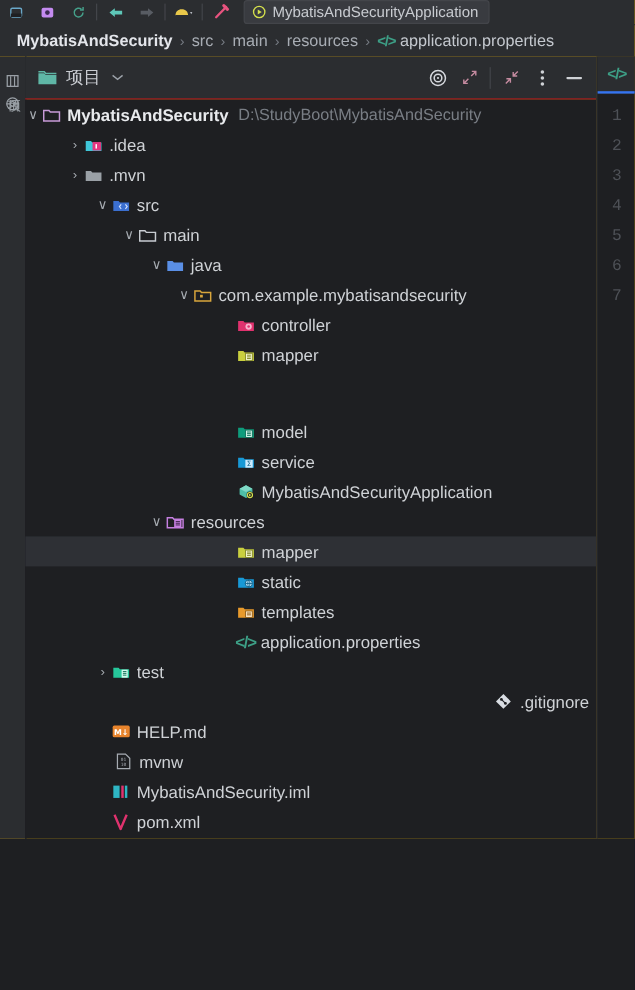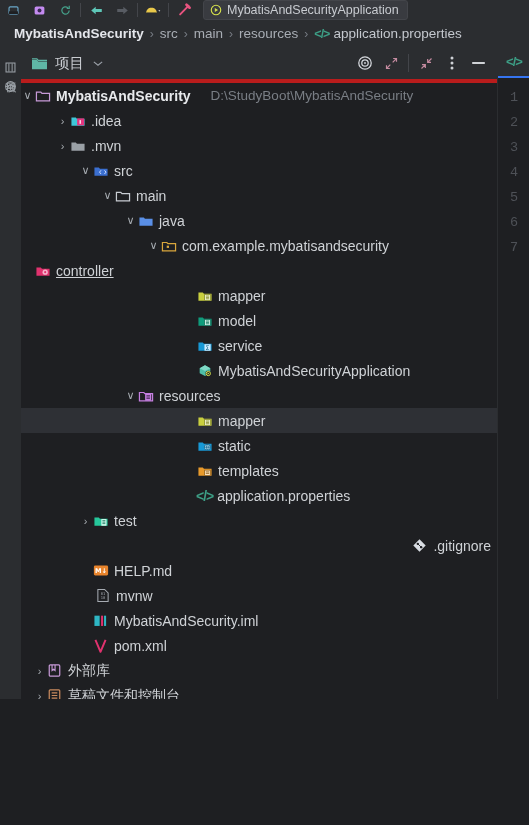--- a/index.html
+++ b/index.html
@@ -53,21 +53,21 @@
   .strip-ico{
     width:13px;height:13px;margin:6px auto 0 auto;display:block;
     color:#9aa0a6;
   }
   .strip-bot{position:absolute;bottom:6px;left:0;width:21px;}
 
   
   .panel-head{
     position:absolute;left:21px;top:47px;width:476px;height:36px;
     background:#2b2d30;display:flex;align-items:center;box-sizing:border-box;
-    padding:0 6px 0 10px;border-bottom:4px solid #b91c1c;
+    padding:0 6px 0 10px;border-bottom:1px solid #b91c1c;
   }
   .ph-title{font-size:14.5px;color:#c9ccd1;margin-left:7px;}
   .ph-chev{margin-left:9px;color:#9ba1a8;font-size:10px;}
   .ph-spacer{flex:1;}
   .ph-btn{width:26px;height:26px;display:flex;align-items:center;justify-content:center;}
   .ph-sep{width:1px;height:18px;background:#43454a;margin:0 4px;}
 
   
   .tree{
     position:absolute;left:21px;top:83px;width:476px;height:742px;
@@ -79,21 +79,21 @@
   }
   .row.sel{background:#2e3035;}
   .arrow{
     width:13px;height:25px;display:flex;align-items:center;justify-content:center;
     color:#a7acb2;font-size:11px;flex:none;
   }
   .arrow.none{visibility:hidden;}
   .ico{width:17px;height:25px;display:flex;align-items:center;justify-content:center;flex:none;margin-right:5px;}
   .lbl{color:#cfd2d6;}
   .lbl.bold{font-weight:bold;color:#e8eaed;}
-  .sub{color:#797e85;margin-left:20px;font-size:13.5px;}
+  .sub{color:#797e85;margin-left:8px;font-size:13.5px;}
   .lbl.codeico{color:#3d9f86;font-weight:bold;letter-spacing:-1px;margin-right:4px;}
 
   
   .editor{
     position:absolute;left:497px;top:47px;width:32px;height:778px;
     background:#1e1f22;border-left:1px solid #2b2d30;
   }
   .ed-tab{
     height:31px;background:#2b2d30;display:flex;align-items:center;
     justify-content:center;color:#3d9f86;font-weight:bold;font-size:13px;
@@ -327,21 +327,21 @@
       <span class="arrow">∨</span>
       <span class="ico">
         <svg width="16" height="14" viewBox="0 0 18 16">
             <path d="M1.5 4h5l1.3 1.4h8.7v8.1h-15z" fill="none" stroke="#d9a63c" stroke-width="1.4"></path>
             <rect x="6.4" y="7.6" width="2.6" height="2.6" fill="#d9a63c"></rect>
           </svg>
       </span>
       <span class="lbl">com.example.mybatisandsecurity</span>
     </div>
 
-    <div class="row" style="text-decoration:underline;">
+    <div class="row" style="padding-left:162px;">
       <span class="arrow none">›</span>
       <span class="ico">
         <svg width="16" height="14" viewBox="0 0 18 16">
             <path d="M1.5 4h5l1.3 1.4h8.7v8.1h-15z" fill="#e0326e"></path>
             <circle cx="11.5" cy="9.3" r="3" fill="#f7b4cd"></circle>
             <circle cx="11.5" cy="9.3" r="1.2" fill="#e0326e"></circle>
           </svg>
       </span>
       <span class="lbl">controller</span>
     </div>
@@ -351,21 +351,21 @@
       <span class="ico">
         <svg width="16" height="14" viewBox="0 0 18 16">
             <path d="M1.5 4h5l1.3 1.4h8.7v8.1h-15z" fill="#c9cf3f"></path>
             <rect x="8.6" y="6.2" width="6.4" height="7" fill="#f2f5cf" stroke="#7d8222" stroke-width="0.8"></rect>
             <path d="M10 8h3.6M10 9.6h3.6M10 11.2h3.6" stroke="#7d8222" stroke-width="0.9"></path>
           </svg>
       </span>
       <span class="lbl">mapper</span>
     </div>
 
-    <div class="row" style="padding-left:162px;">
+    <div class="row" style="padding-left:162px;margin-top:39px;">
       <span class="arrow none">›</span>
       <span class="ico">
         <svg width="16" height="14" viewBox="0 0 18 16">
             <path d="M1.5 4h5l1.3 1.4h8.7v8.1h-15z" fill="#0f9c7c"></path>
             <rect x="8.6" y="6.2" width="6.4" height="7" fill="#d2f5e9" stroke="#0a6b55" stroke-width="0.8"></rect>
             <path d="M10 8h3.6M10 9.6h3.6M10 11.2h3.6" stroke="#0a6b55" stroke-width="0.9"></path>
           </svg>
       </span>
       <span class="lbl">model</span>
     </div>

